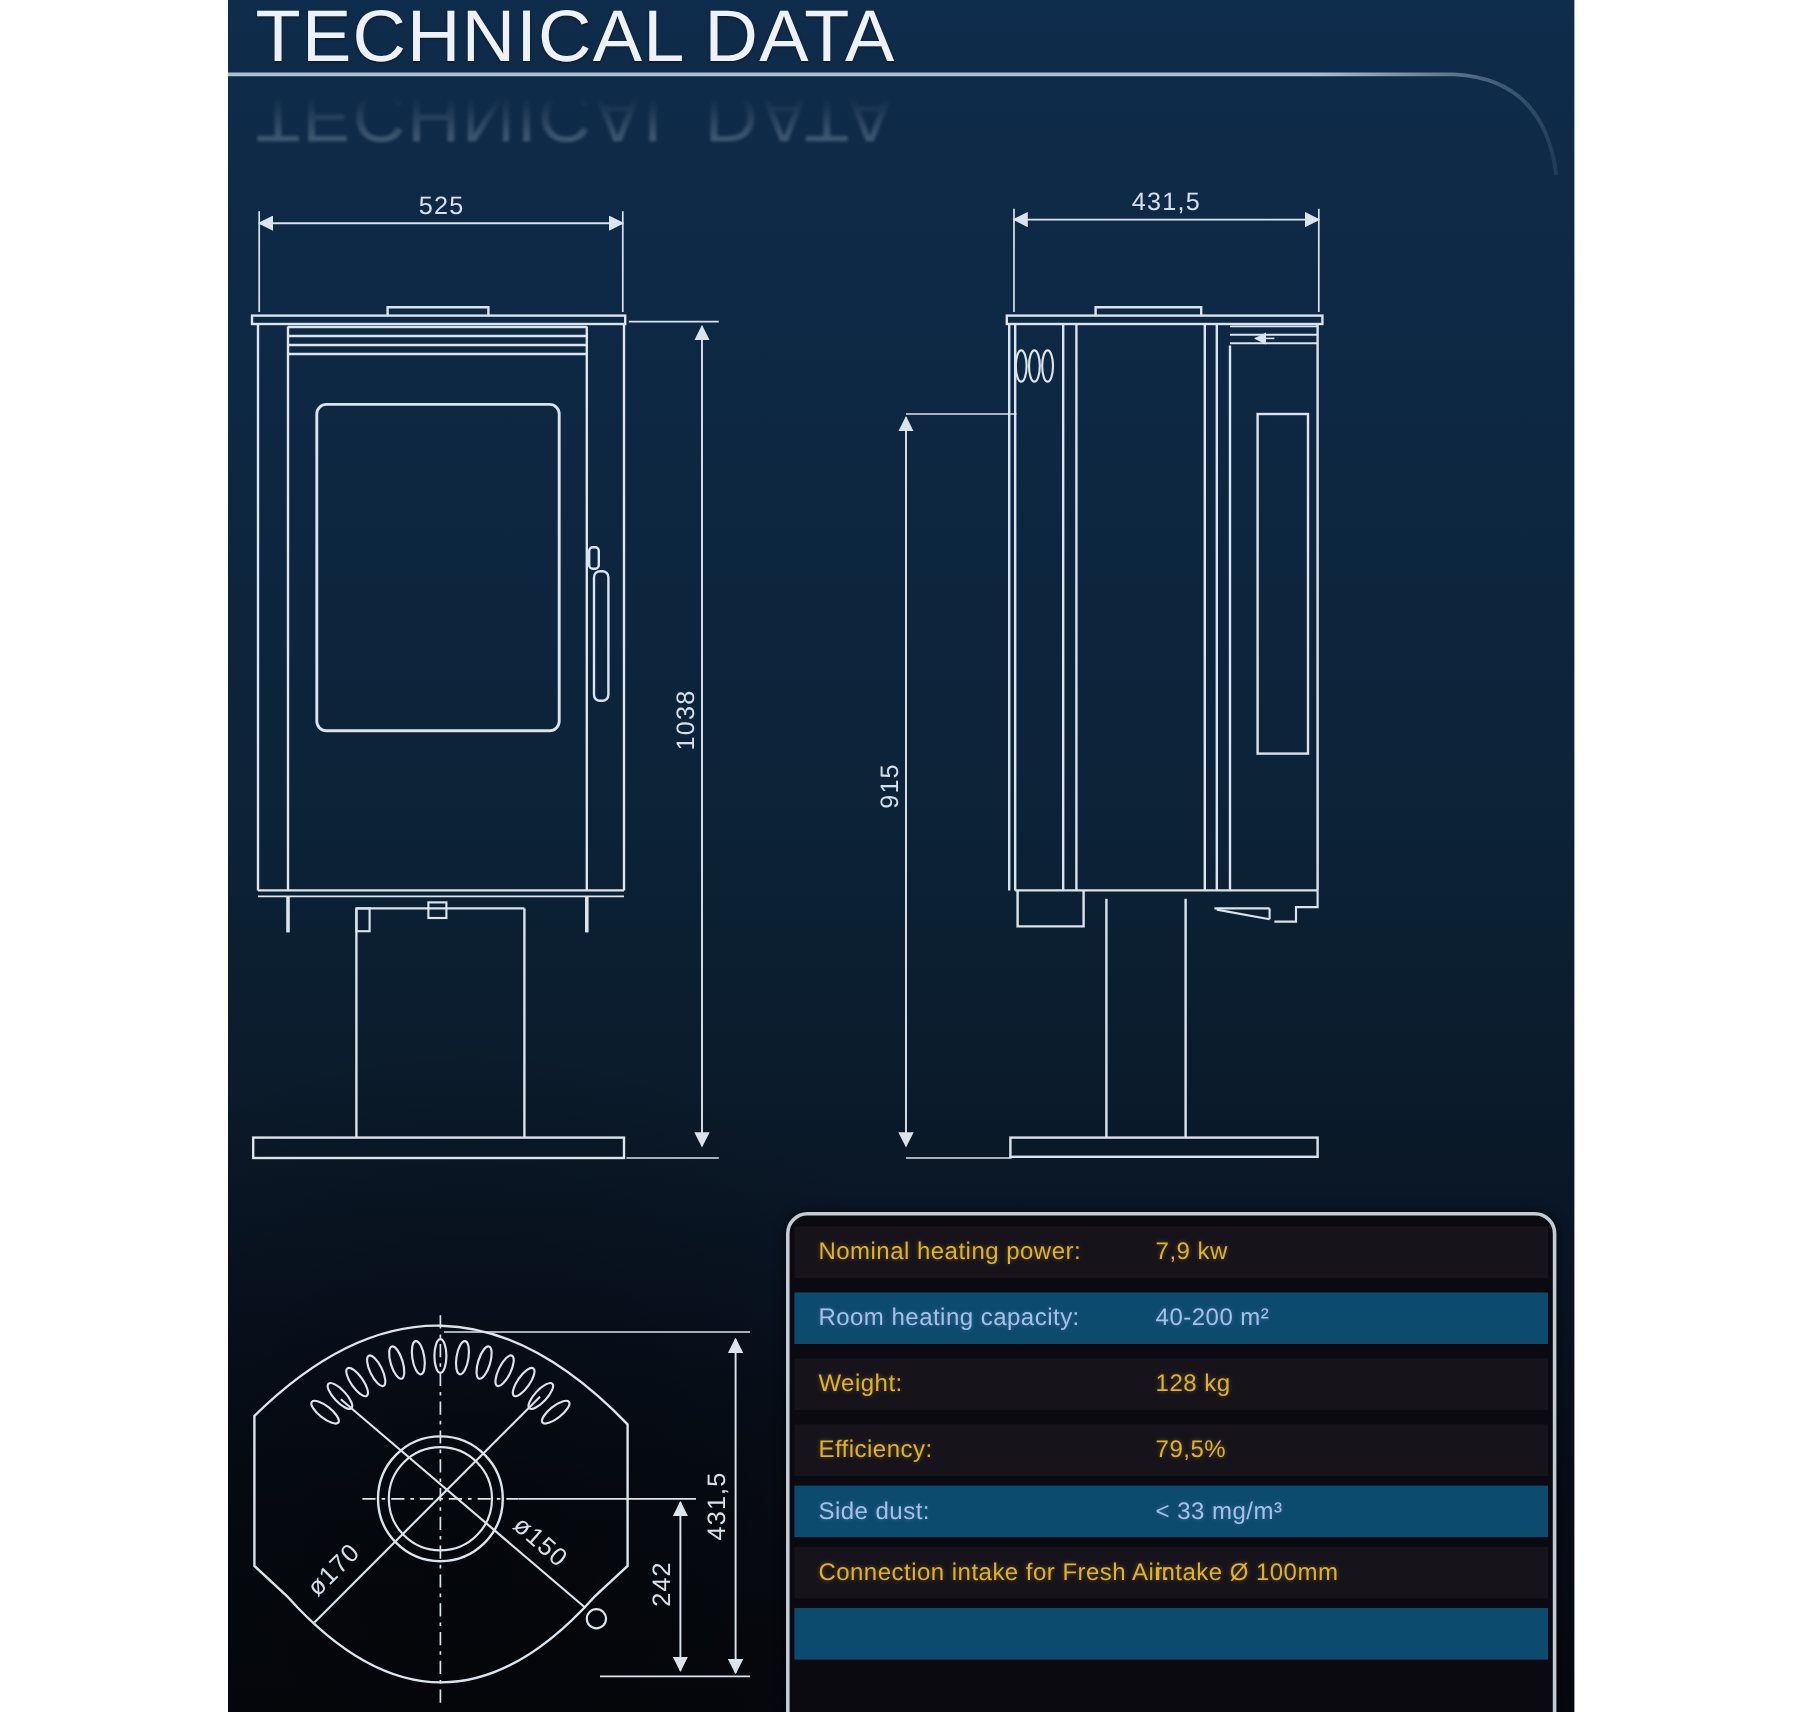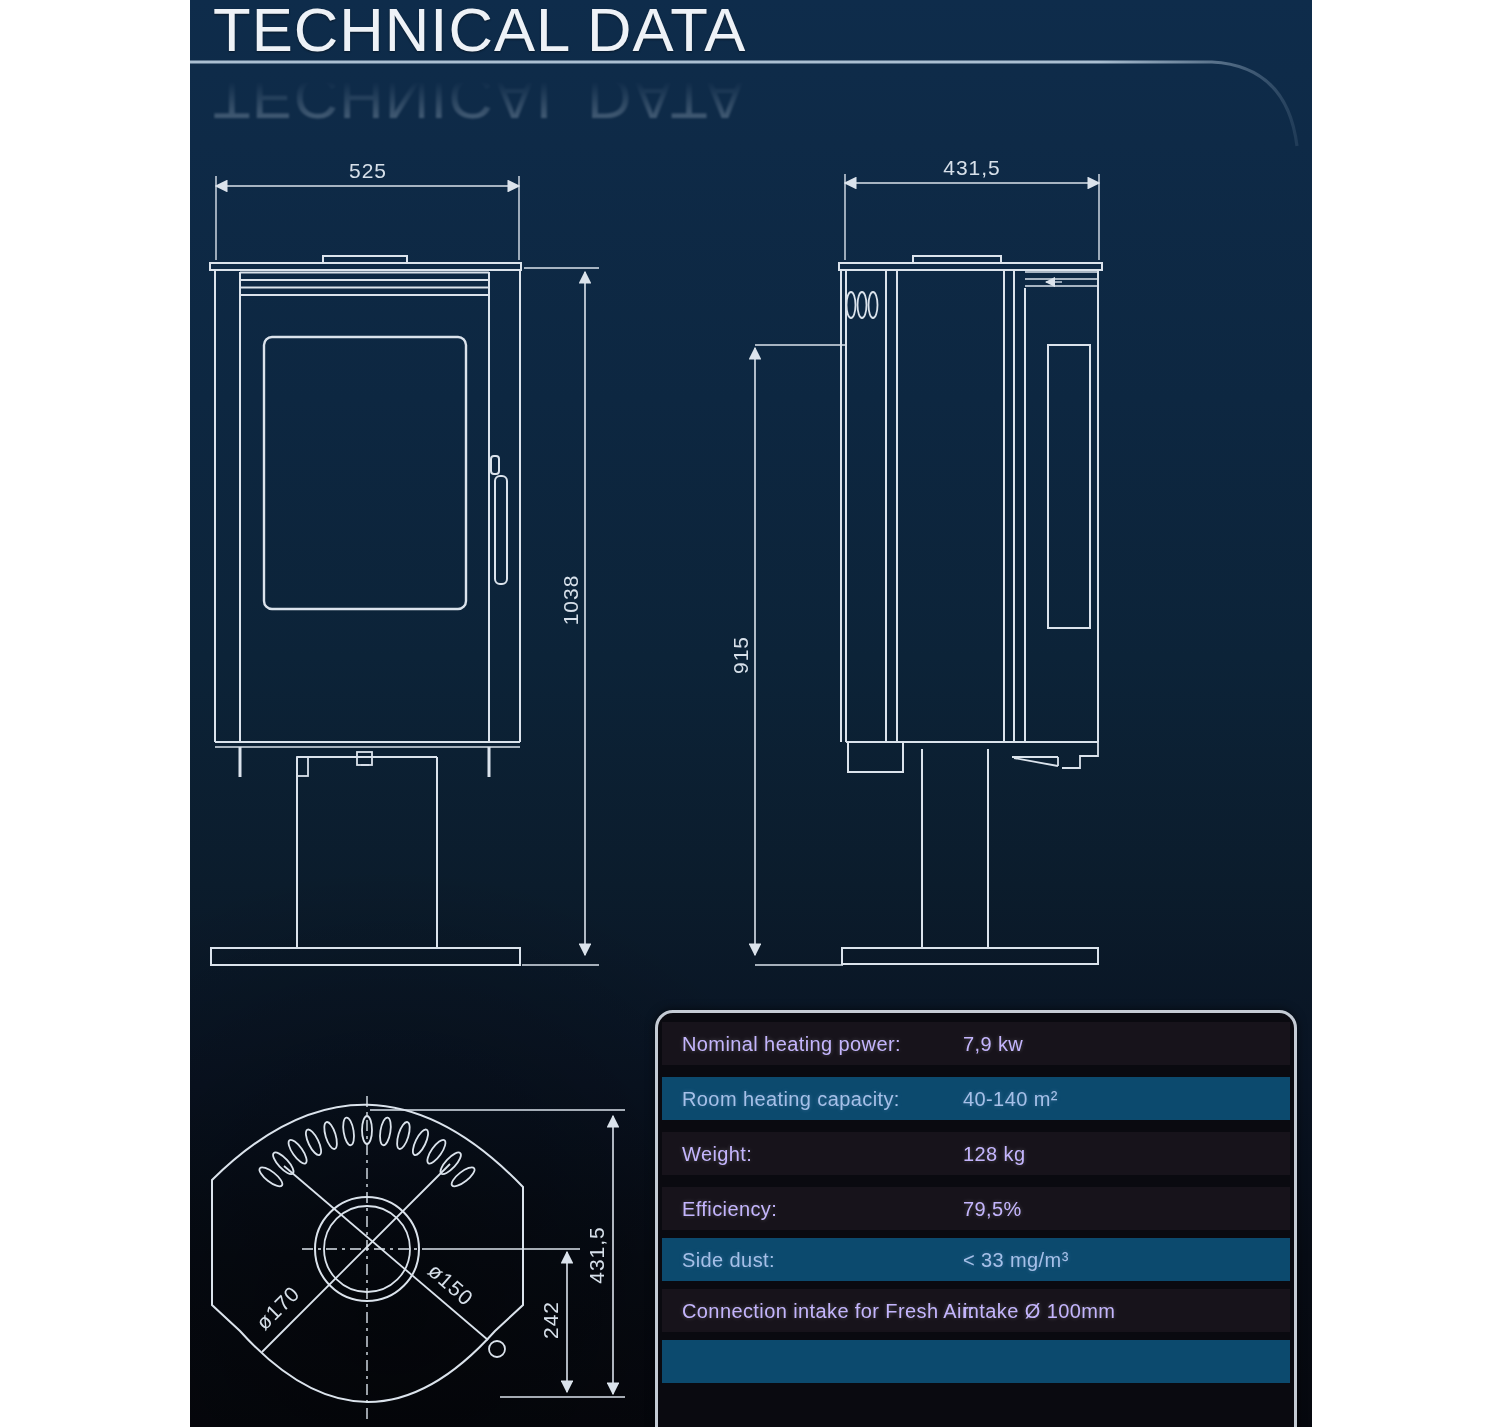--- a/index.html
+++ b/index.html
@@ -52,21 +52,21 @@
   .spec-row.tall{height:74px;}
   .spec-row.gap8{margin-bottom:8px;}
   .spec-row.dark{background:#17131b;}
   .spec-row.blue{background:#0c4a6e;}
   .spec-label,.spec-value{
     position:absolute; top:50%; transform:translateY(-50%);
     font-size:20px; font-weight:400; letter-spacing:.4px; white-space:pre-line;
   }
   .spec-label{left:20px;}
   .spec-value{left:301px;}
-  .spec-row.dark .spec-label,.spec-row.dark .spec-value{color:#c4b5fd; text-shadow:0 0 4px rgba(255,255,255,.25);}
+  .spec-row.dark .spec-label,.spec-row.dark .spec-value{color:#eab308; text-shadow:0 0 4px rgba(255,255,255,.25);}
   .spec-row.blue .spec-label,.spec-row.blue .spec-value{color:#a6c0e8; text-shadow:0 0 4px rgba(170,200,255,.3);}
 </style>
 </head>
 <body>
 
 <div class="page">
   <div class="content"></div>
 
   <div class="title">TECHNICAL DATA</div>
   <div class="title-mirror">TECHNICAL DATA</div>
@@ -220,21 +220,21 @@
     <text transform="translate(604,1255) rotate(-90)" text-anchor="middle">431,5</text>
   </svg>
 
   <div class="spec-panel">
     <div class="spec-row dark">
       <span class="spec-label">Nominal heating power:</span>
       <span class="spec-value">7,9 kw</span>
     </div>
     <div class="spec-row blue">
       <span class="spec-label">Room heating capacity:</span>
-      <span class="spec-value">40-140 m²</span>
+      <span class="spec-value">40-200 m²</span>
     </div>
     <div class="spec-row dark">
       <span class="spec-label">Weight:</span>
       <span class="spec-value">128 kg</span>
     </div>
     <div class="spec-row dark gap8">
       <span class="spec-label">Efficiency:</span>
       <span class="spec-value">79,5%</span>
     </div>
     <div class="spec-row blue gap8">

